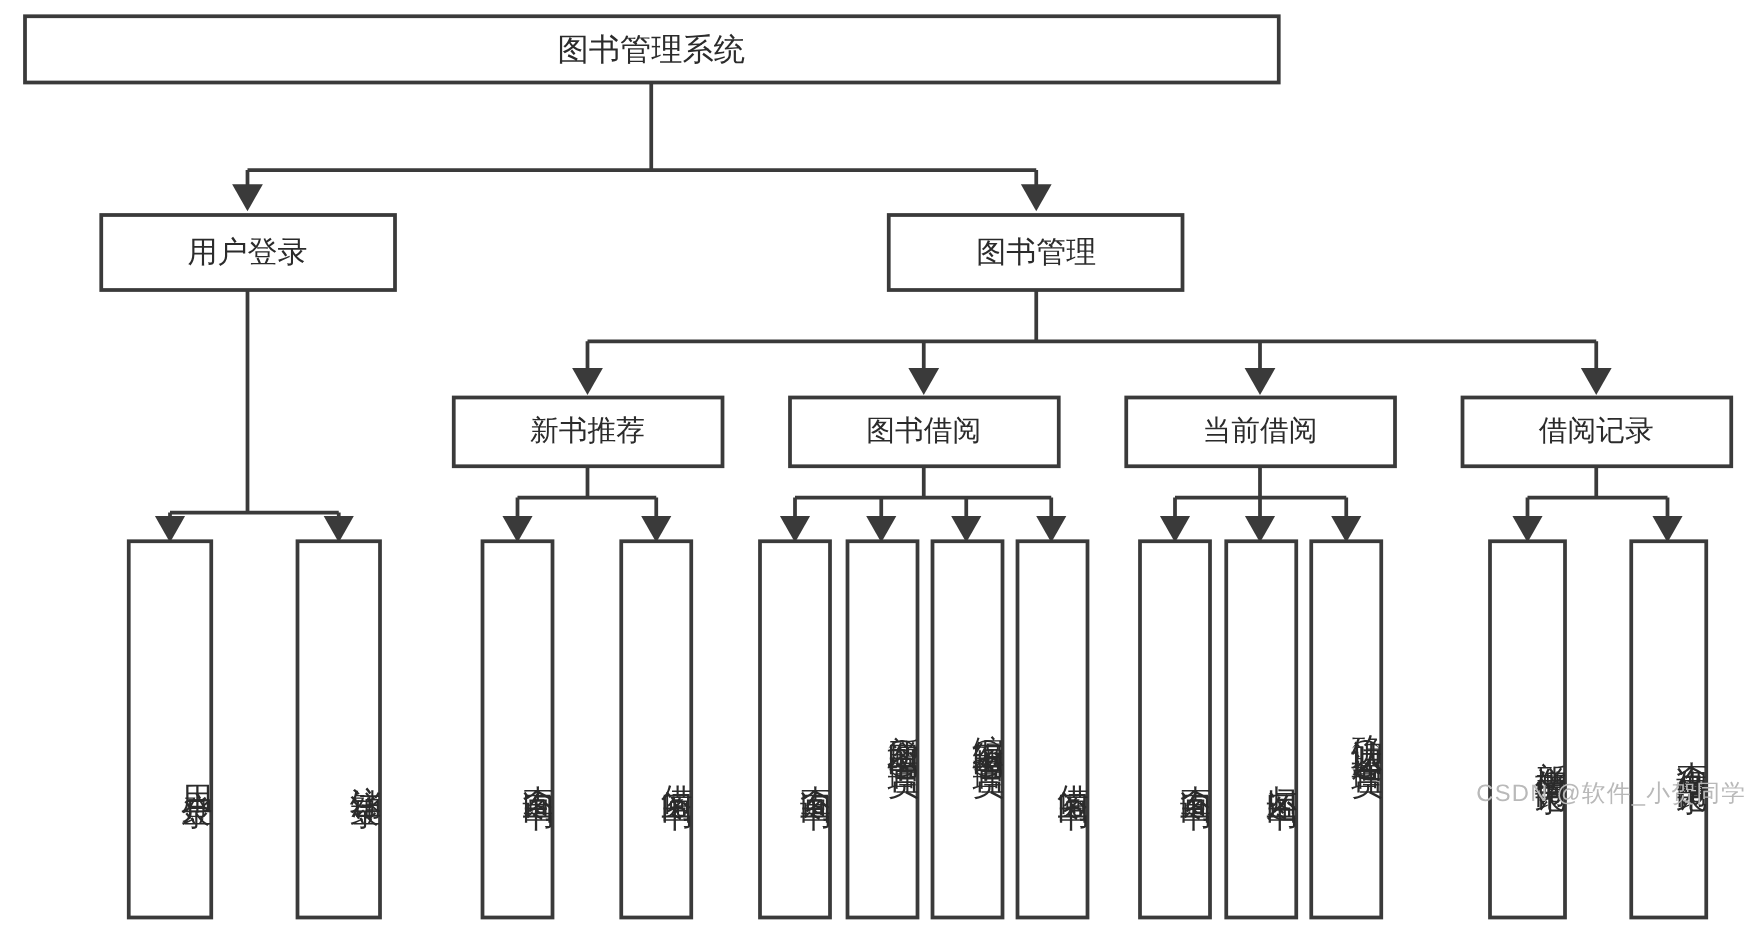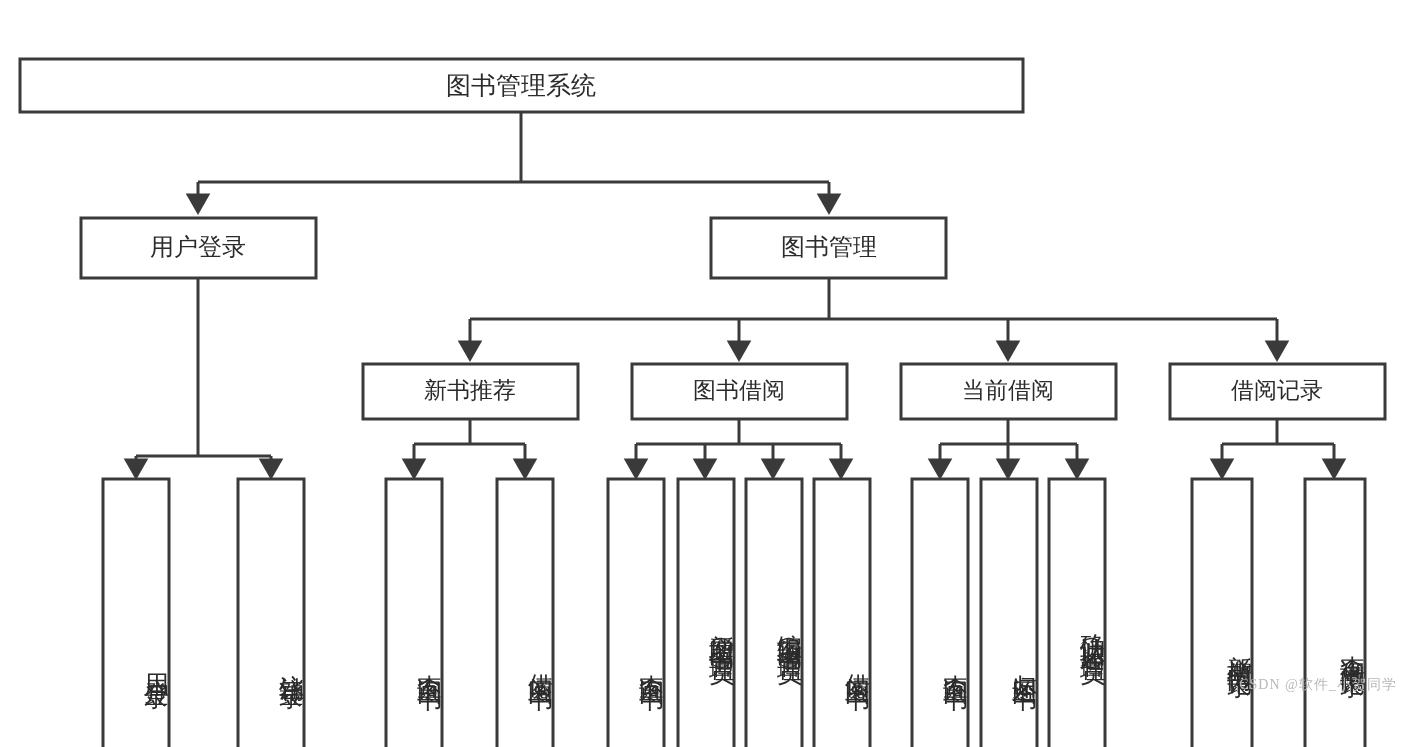--- a/index.html
+++ b/index.html
@@ -1,21 +1,21 @@
 <!DOCTYPE html>
 <html><head>
 <meta charset="utf-8">
 <title>图书管理系统 功能结构图</title>
 <style>
   html,body{margin:0;padding:0;background:#ffffff;}
   body{
     font-family:"Liberation Sans","DejaVu Sans",sans-serif;
     width:1405px;height:747px;overflow:hidden;
   }
-  #diagram-root{position:relative;width:1405px;height:654px;background:#fff;margin-top:46px;}
+  #diagram-root{position:relative;width:1405px;height:654px;background:#fff;}
   svg#diagram-svg{position:absolute;left:0;top:0;width:1405px;height:747px;display:block;}
 
   .nodebox{fill:#ffffff;stroke:#3a3a3a;stroke-width:3;}
   .conn{stroke:#3a3a3a;stroke-width:3;fill:none;stroke-linecap:butt;}
 
   .node-label{
     fill:#2b2b2b;
     font-family:"Liberation Sans","DejaVu Sans",sans-serif;
     text-anchor:middle;
     dominant-baseline:middle;
@@ -37,24 +37,24 @@
     font-size:25px;
     color:#2b2b2b;
     line-height:1;
     white-space:nowrap;
     pointer-events:none;
   }
   .watermark{
     position:absolute;
     right:8px;
     bottom:6px;
-    font-size:14px;
+    font-size:19px;
     color:#b9b9b9;
     letter-spacing:1px;
-    font-family:Liberation Serif, serif;
+    font-family:Liberation Sans, sans-serif;
     white-space:nowrap;
   }
 </style>
 </head>
 <body>
 
 <div id="diagram-root">
 
   <svg id="diagram-svg" viewBox="0 0 1405 747">
     <defs>

